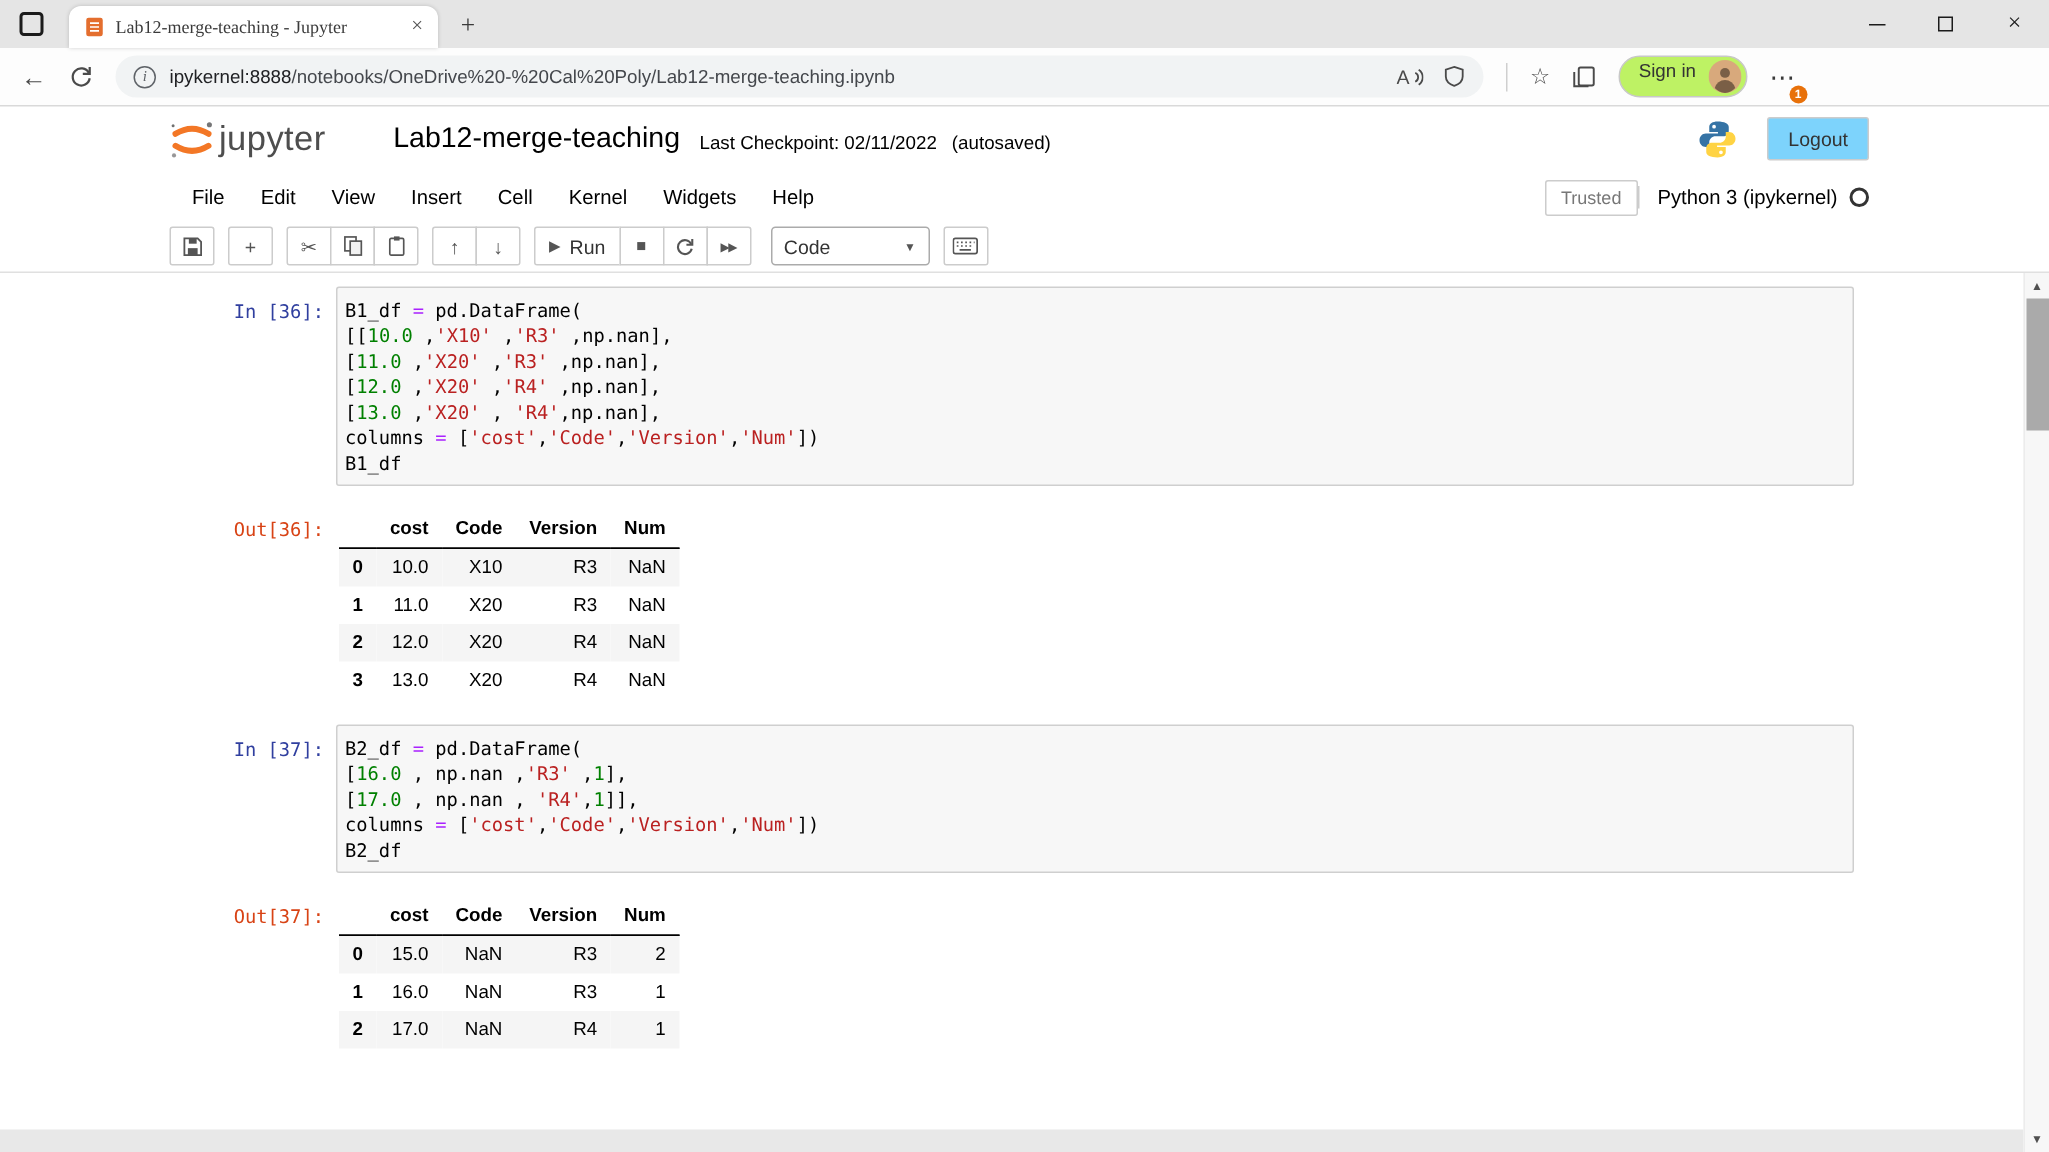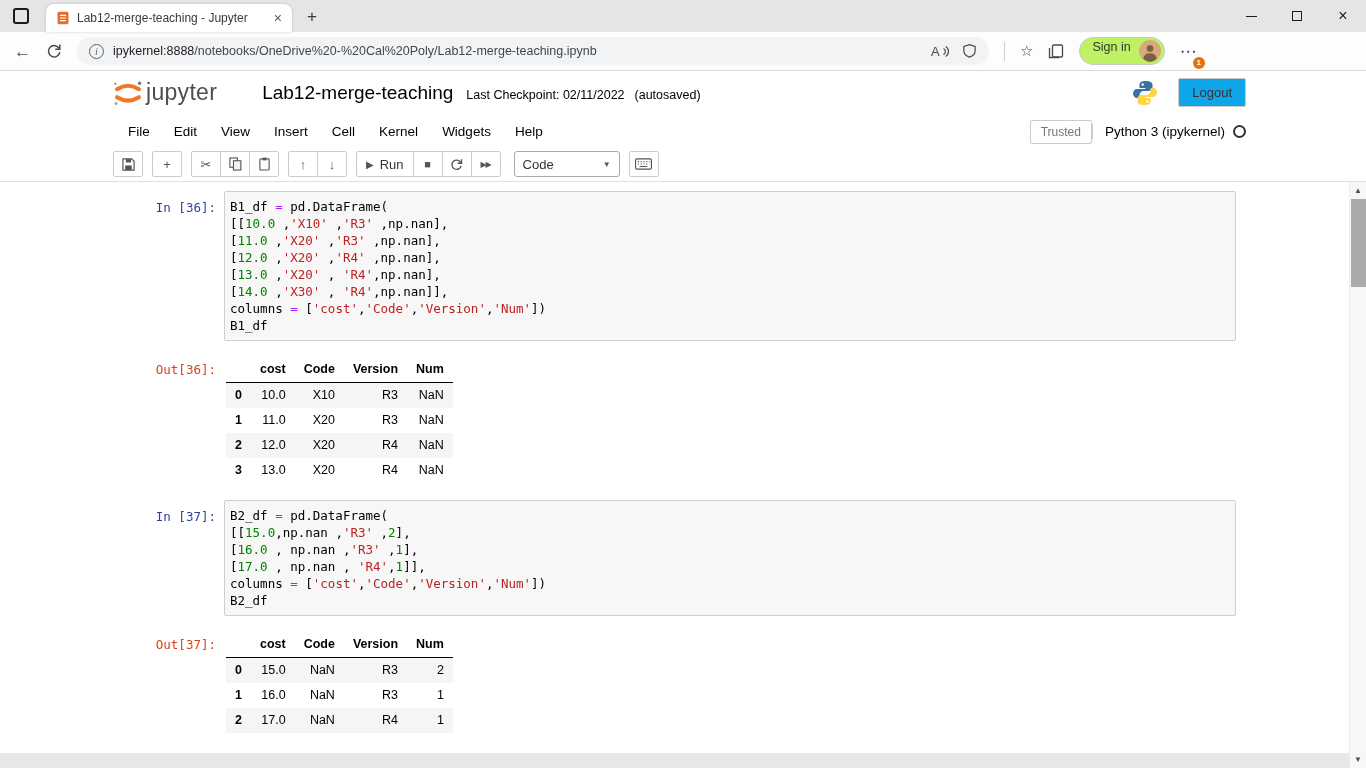--- a/index.html
+++ b/index.html
@@ -1,20 +1,20 @@
 <!DOCTYPE html>
 <html><head>
 <meta charset="utf-8">
 <style>
   * { box-sizing: border-box; margin: 0; padding: 0; }
   html, body { width: 1366px; height: 768px; overflow: hidden; background: #fff;
     font-family: "Liberation Sans", sans-serif; }
 
   
-  .titlebar { height: 32px; background: #e5e5e5; position: relative; }
+  .titlebar { height: 32px; background: #e5e5e5; position: relative; font-family: Liberation Serif, serif; }
   .win-app-icon { position: absolute; left: 13px; top: 8px; width: 16px; height: 16px;
     border: 2px solid #1b1b1b; border-radius: 3px; }
   .tab { position: absolute; left: 46px; top: 4px; height: 28px; width: 246px; background: #fff;
     border-radius: 8px 8px 0 0; display: flex; align-items: center; padding: 0 6px 0 10px; gap: 7px;
     box-shadow: 0 0 3px rgba(0,0,0,.18); }
   .tab-title { font-size: 12px; color: #3a3a3a; white-space: nowrap; overflow: hidden;
     text-overflow: ellipsis; flex: 1; }
   .tab-close { font-size: 14px; color: #555; padding: 0 4px; cursor: default; }
   .newtab-btn { position: absolute; left: 300px; top: 5px; font-size: 17px; color: #3a3a3a;
     width: 24px; height: 24px; text-align: center; line-height: 23px; }
@@ -50,21 +50,21 @@
     display: flex; align-items: center; justify-content: center; padding: 0 2px; }
 
   
   .jp-header { height: 43px; display: flex; align-items: center; padding: 0 120px 0 113px; }
   .jp-logo { display: flex; align-items: center; gap: 3px; }
   .jp-logo-text { font-size: 23px; color: #4e4e4e; letter-spacing: .3px; }
   .nb-title { font-size: 19px; color: #000; margin-left: 45px; }
   .checkpoint { font-size: 12.5px; color: #000; margin-left: 13px; margin-top: 4px; }
   .autosaved { font-size: 12.5px; color: #000; margin-left: 10px; margin-top: 4px; }
   .jp-header-right { margin-left: auto; display: flex; align-items: center; gap: 20px; }
-  .logout-btn { border: 1px solid #ccc; border-radius: 2px; background: #0ea5e9; padding: 6px 13px;
+  .logout-btn { border: 1px solid #ccc; border-radius: 2px; background: #7dd3fc; padding: 6px 13px;
     font-size: 13px; color: #333; }
 
   
   .menubar { height: 35px; display: flex; align-items: center; padding: 0 120px 0 116px; }
   .menu-item { font-size: 13.5px; color: #000; padding: 6px 12px; }
   .menubar-right { margin-left: auto; display: flex; align-items: center; }
   .trusted-badge { border: 1px solid #ccc; border-radius: 2px; padding: 4px 10px; font-size: 12px;
     color: #777; background: #fff; }
   .kernel-area { border-left: 1px solid #ccc; padding-left: 12px; display: flex; align-items: center;
     gap: 8px; font-size: 13.5px; color: #000; }
@@ -311,21 +311,20 @@
   <div class="cells" id="cells">
       <div class="cell">
         <div class="row">
           <div class="prompt in-prompt">In [36]:</div>
           <div class="input-area">
             <div class="code-line"><span class="tok-p">B1_df </span><span class="tok-o">=</span><span class="tok-p"> pd.DataFrame(</span></div>
             <div class="code-line"><span class="tok-p">[[</span><span class="tok-n">10.0</span><span class="tok-p"> ,</span><span class="tok-s">'X10'</span><span class="tok-p"> ,</span><span class="tok-s">'R3'</span><span class="tok-p"> ,np.nan],</span></div>
             <div class="code-line"><span class="tok-p">[</span><span class="tok-n">11.0</span><span class="tok-p"> ,</span><span class="tok-s">'X20'</span><span class="tok-p"> ,</span><span class="tok-s">'R3'</span><span class="tok-p"> ,np.nan],</span></div>
             <div class="code-line"><span class="tok-p">[</span><span class="tok-n">12.0</span><span class="tok-p"> ,</span><span class="tok-s">'X20'</span><span class="tok-p"> ,</span><span class="tok-s">'R4'</span><span class="tok-p"> ,np.nan],</span></div>
             <div class="code-line"><span class="tok-p">[</span><span class="tok-n">13.0</span><span class="tok-p"> ,</span><span class="tok-s">'X20'</span><span class="tok-p"> , </span><span class="tok-s">'R4'</span><span class="tok-p">,np.nan],</span></div>
-            <div class="code-line"><span class="tok-p">[</span><span class="tok-n">14.0</span><span class="tok-p"> ,</span><span class="tok-s">'X30'</span><span class="tok-p"> , </span><span class="tok-s">'R4'</span><span class="tok-p">,np.nan]],</span></div>
             <div class="code-line"><span class="tok-p">columns </span><span class="tok-o">=</span><span class="tok-p"> [</span><span class="tok-s">'cost'</span><span class="tok-p">,</span><span class="tok-s">'Code'</span><span class="tok-p">,</span><span class="tok-s">'Version'</span><span class="tok-p">,</span><span class="tok-s">'Num'</span><span class="tok-p">])</span></div>
             <div class="code-line"><span class="tok-p">B1_df</span></div>
           </div>
         </div>
         <div class="row out-row">
           <div class="prompt out-prompt">Out[36]:</div>
           <div class="output-area">
             <table class="dataframe">
               <thead>
                 <tr>
@@ -368,21 +367,20 @@
               </tbody>
             </table>
           </div>
         </div>
       </div>
       <div class="cell">
         <div class="row">
           <div class="prompt in-prompt">In [37]:</div>
           <div class="input-area">
             <div class="code-line"><span class="tok-p">B2_df </span><span class="tok-o">=</span><span class="tok-p"> pd.DataFrame(</span></div>
-            <div class="code-line"><span class="tok-p">[[</span><span class="tok-n">15.0</span><span class="tok-p">,np.nan ,</span><span class="tok-s">'R3'</span><span class="tok-p"> ,</span><span class="tok-n">2</span><span class="tok-p">],</span></div>
             <div class="code-line"><span class="tok-p">[</span><span class="tok-n">16.0</span><span class="tok-p"> , np.nan ,</span><span class="tok-s">'R3'</span><span class="tok-p"> ,</span><span class="tok-n">1</span><span class="tok-p">],</span></div>
             <div class="code-line"><span class="tok-p">[</span><span class="tok-n">17.0</span><span class="tok-p"> , np.nan , </span><span class="tok-s">'R4'</span><span class="tok-p">,</span><span class="tok-n">1</span><span class="tok-p">]],</span></div>
             <div class="code-line"><span class="tok-p">columns </span><span class="tok-o">=</span><span class="tok-p"> [</span><span class="tok-s">'cost'</span><span class="tok-p">,</span><span class="tok-s">'Code'</span><span class="tok-p">,</span><span class="tok-s">'Version'</span><span class="tok-p">,</span><span class="tok-s">'Num'</span><span class="tok-p">])</span></div>
             <div class="code-line"><span class="tok-p">B2_df</span></div>
           </div>
         </div>
         <div class="row out-row">
           <div class="prompt out-prompt">Out[37]:</div>
           <div class="output-area">
             <table class="dataframe">

